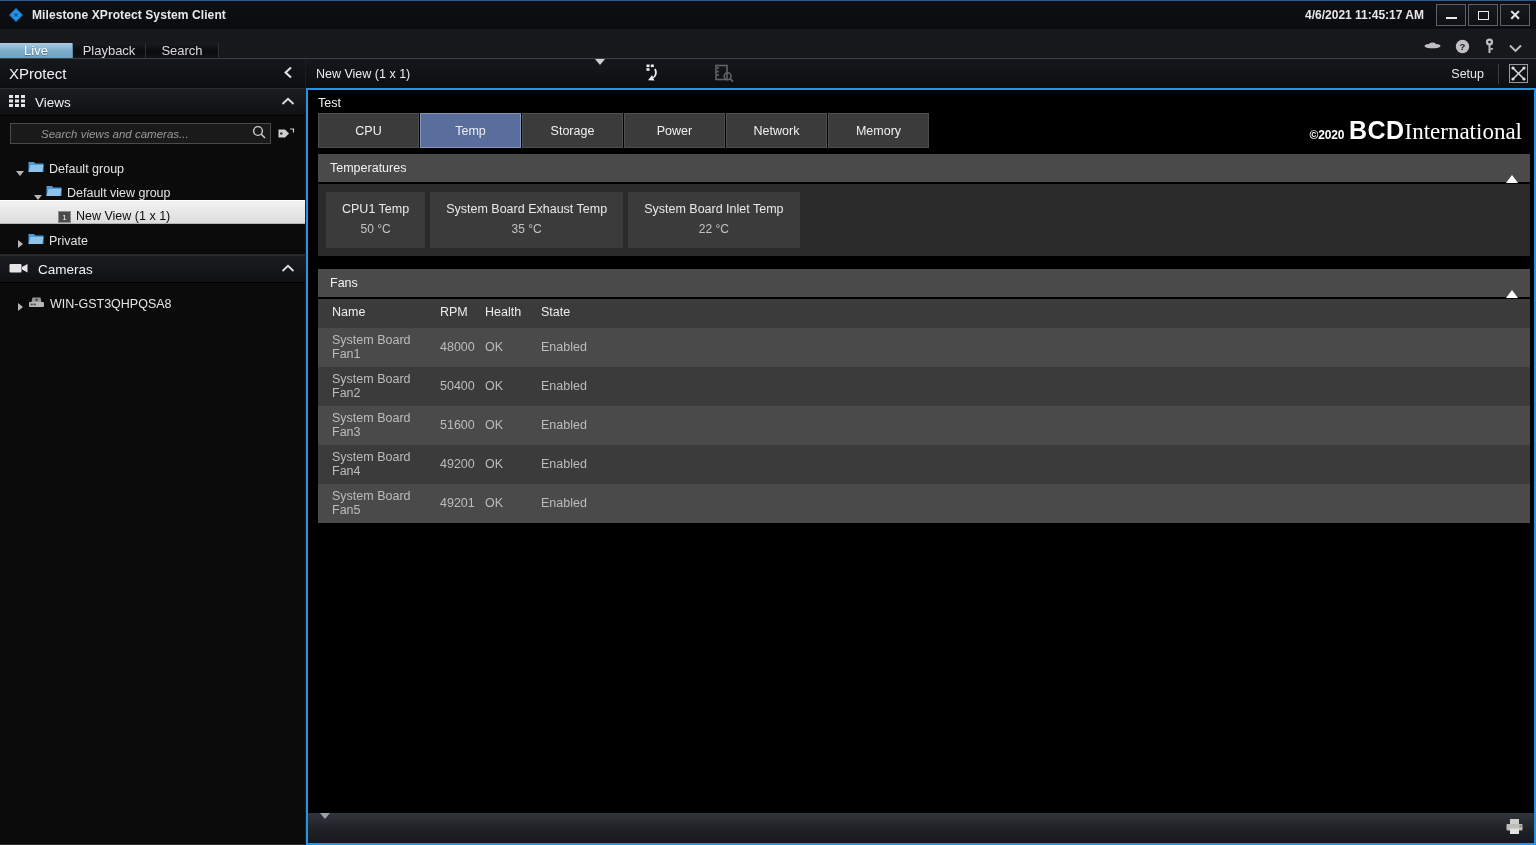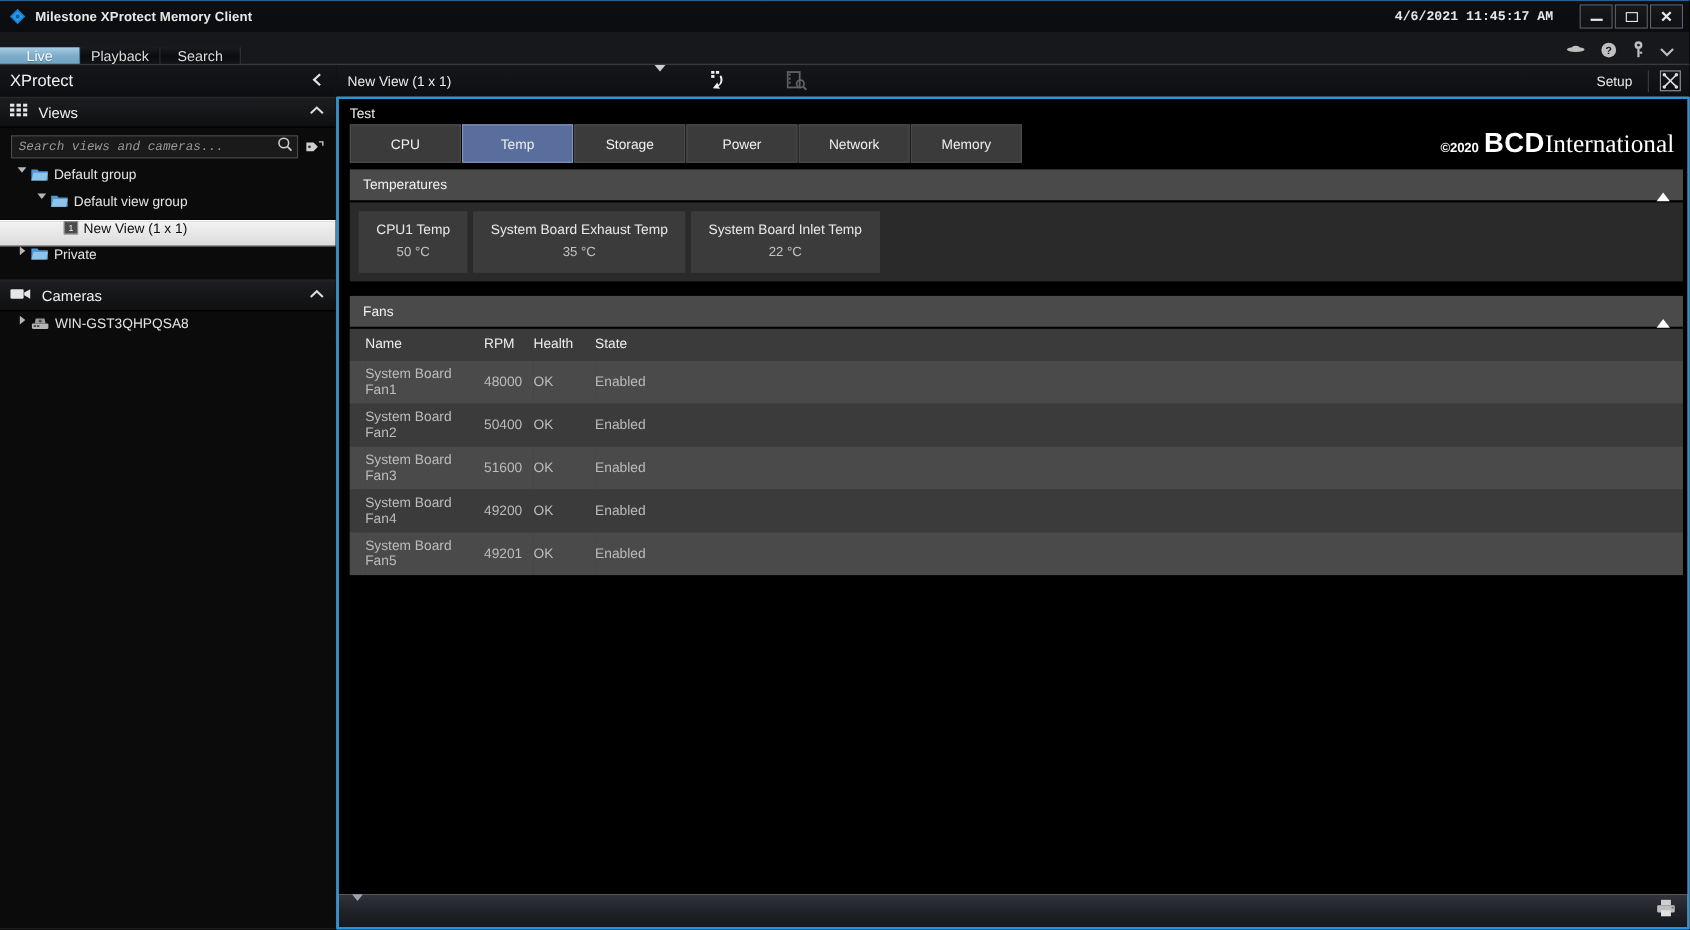--- a/index.html
+++ b/index.html
@@ -32,21 +32,21 @@
   .title-logo svg { display: block; }
   .title-text {
     color: #e8e8e8; font-size: 12px; font-weight: bold;
     letter-spacing: .1px;
   }
   .title-right {
     margin-left: auto; display: flex; align-items: center; height: 100%;
   }
   .clock {
     color: #e8e8e8; font-size: 12px; font-weight: bold;
-    margin-right: 24px; white-space: nowrap; font-family: Liberation Mono, monospace;
+    margin-right: 12px; white-space: nowrap;
   }
   .winbtns { display: flex; align-items: center; height: 100%; }
   .winbtn {
     width: 30px; height: 22px; margin-right: 2px;
     border: 1px solid #5d6168;
     background: linear-gradient(to bottom, #17191d, #0e1013);
     display: flex; align-items: center; justify-content: center;
     color: #e9e9e9; font-size: 12px; line-height: 1;
   }
   .winbtn.close { margin-right: 6px; }
@@ -118,28 +118,29 @@
 
   .searchrow { padding: 7px 8px 4px 10px; display: flex; align-items: center; }
   .searchbox {
     flex: 1; height: 21px;
     background: #1a1a1a; border: 1px solid #4a4a4a;
     display: flex; align-items: center; padding: 0 4px 0 6px;
   }
   .searchbox input {
     flex: 1; background: transparent; border: 0; outline: 0;
     color: #b9b9b9; font-size: 11.5px; font-style: italic;
-    font-family: Liberation Mono, monospace;
+    font-family: Liberation Sans, sans-serif;
+    margin-left: 24px;
   }
   .searchbox input::placeholder { color: #9a9a9a; font-style: italic; }
   .tagbtn { width: 22px; display: flex; align-items: center; justify-content: center; margin-left: 4px; }
 
   .tree { padding-top: 4px; }
   .tnode {
-    height: 24px; display: flex; align-items: flex-start;
+    height: 24px; display: flex; align-items: flex-end;
     font-size: 12.5px; color: #e4e4e4; padding-right: 6px;
   }
   .tnode.selected {
     background: linear-gradient(to bottom,#f3f3f3,#dcdcdc);
     color: #0d0d0d;
     border-top: 1px solid #ffffff; border-bottom: 1px solid #b4b4b4;
   }
   .tw { width: 16px; display: flex; align-items: center; justify-content: center; }
   .arrow-r { width:0;height:0;border-left:5px solid #b6b6b6;border-top:4px solid transparent;border-bottom:4px solid transparent; }
   .arrow-d { width:0;height:0;border-top:5px solid #b6b6b6;border-left:4px solid transparent;border-right:4px solid transparent; }
@@ -261,21 +262,21 @@
 <div class="app">
 
   <div class="titlebar">
     <span class="title-logo">
       <svg width="16" height="16" viewBox="0 0 16 16">
         <polygon points="8,1 15,8 8,15 1,8" fill="#1b7fd4"></polygon>
         <polygon points="8,3.2 12.8,8 8,12.8 3.2,8" fill="#2e9ae8"></polygon>
         <rect x="6.3" y="6.3" width="3.4" height="3.4" fill="#0e5f9e"></rect>
       </svg>
     </span>
-    <span class="title-text">Milestone XProtect Memory Client</span>
+    <span class="title-text">Milestone XProtect System Client</span>
     <div class="title-right">
       <span class="clock">4/6/2021 11:45:17 AM</span>
       <div class="winbtns">
         <div class="winbtn">
           <span class="bar-min"></span>
         </div>
         <div class="winbtn">
           <span class="sq-max"></span>
         </div>
         <div class="winbtn close">

